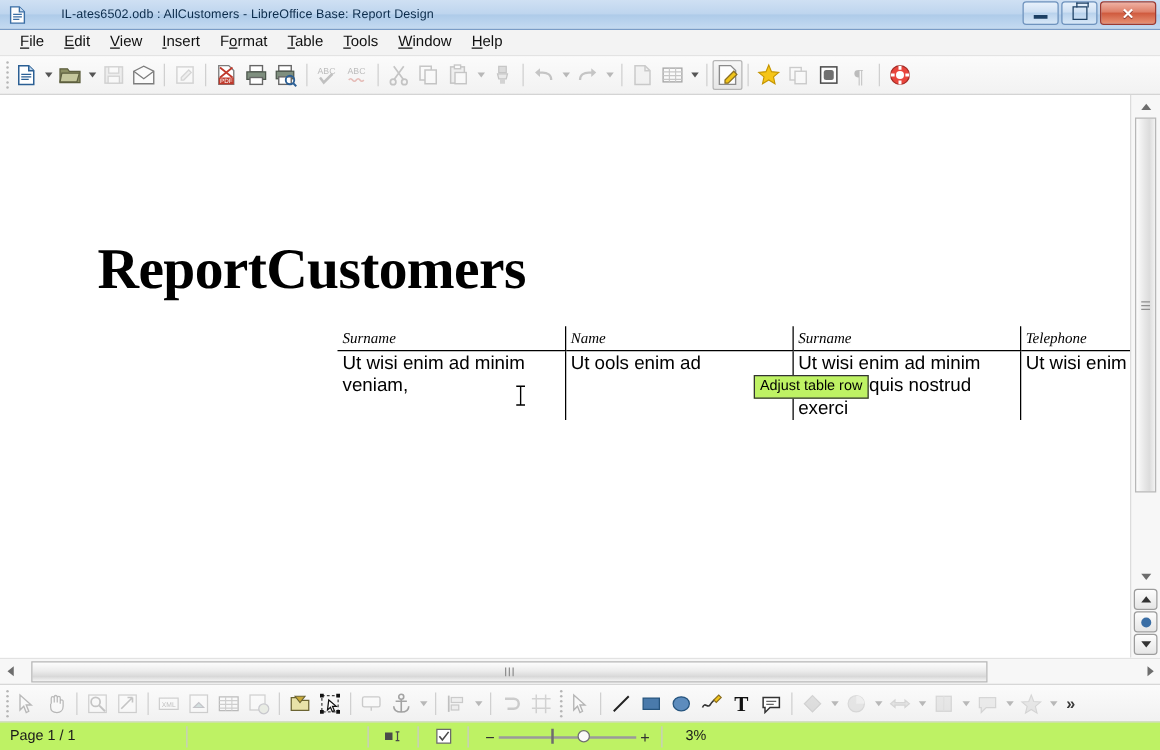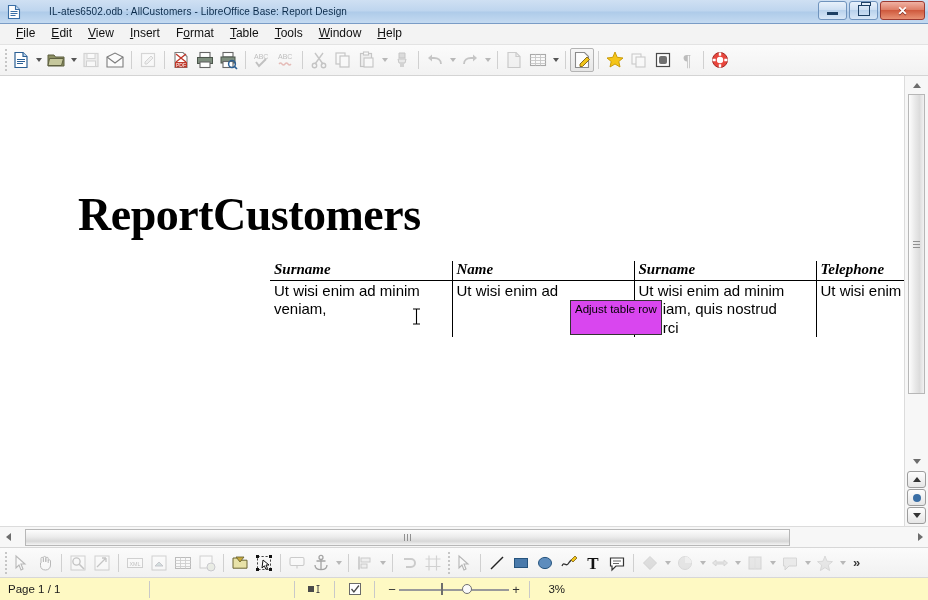--- a/index.html
+++ b/index.html
@@ -157,23 +157,23 @@
     width: 650px;
     border-collapse: collapse;
     table-layout: fixed;
   }
   .rtable col.c1 { width: 182px; }
   .rtable col.c2 { width: 182px; }
   .rtable col.c3 { width: 182px; }
   .rtable col.c4 { width: 104px; }
   .rtable th {
     font-family: "Liberation Serif", serif;
-    font-weight: bold;
+    font-weight: normal;
     font-style: italic;
-    font-size: 15px;
+    font-size: 12px;
     color: #000;
     text-align: left;
     padding: 0 0 2px 4px;
     border-bottom: 1.5px solid #000;
     border-left: 1.5px solid #000;
     vertical-align: bottom;
     height: 19px;
     box-sizing: border-box;
   }
   .rtable th.first, .rtable td.first { border-left: none; }
@@ -188,26 +188,26 @@
     height: 54px;
     line-height: 1.22;
     box-sizing: border-box;
     overflow: hidden;
     white-space: pre-wrap;
   }
   .rtable td.noline { border-bottom: none; }
 
   .tooltip {
     position: absolute;
-    left: 570px; top: 224px;
-    background: #d946ef;
+    left: 603px; top: 224px;
+    background: #bef264;
     border: 1px solid #333;
     font-size: 11.5px;
     color: #000;
-    padding: 1px 4px 18px 4px;
+    padding: 1px 4px 2px 4px;
     white-space: nowrap;
     line-height: 1.25;
     z-index: 40;
   }
   .ibeam {
     position: absolute;
     left: 412px; top: 232px;
     width: 9px; height: 17px;
     z-index: 30;
   }
@@ -289,21 +289,21 @@
     padding-left: 2px;
     box-sizing: border-box;
     flex: none;
     overflow: hidden;
   }
   .chev { font-size: 13px; color:#3a3a3a; padding:0 5px; flex:none; font-weight:bold;}
 
   
   .statusbar {
     height: 23px;
-    background: #fef9c3;
+    background: #bef264;
     border-top: 1px solid #d7d7d7;
     display: flex;
     align-items: center;
     font-size: 11.5px;
     color: #1a1a1a;
     flex: none;
     box-sizing: border-box;
   }
   .sb-cell {
     display:flex; align-items:center;
@@ -607,21 +607,21 @@
             <th class="first">Surname</th>
             <th>Name</th>
             <th>Surname</th>
             <th>Telephone</th>
           </tr>
         </thead>
         <tbody>
           <tr>
             <td class="first noline">Ut wisi enim ad minim
 veniam,</td>
-            <td class="noline">Ut wisi enim ad</td>
+            <td class="noline">Ut ools enim ad</td>
             <td class="noline">Ut wisi enim ad minim
 veniam, quis nostrud
 exerci</td>
             <td class="noline">Ut wisi enim</td>
           </tr>
         </tbody>
       </table>
 
       <div class="ibeam">
         <svg width="9" height="17" viewBox="0 0 9 17">

